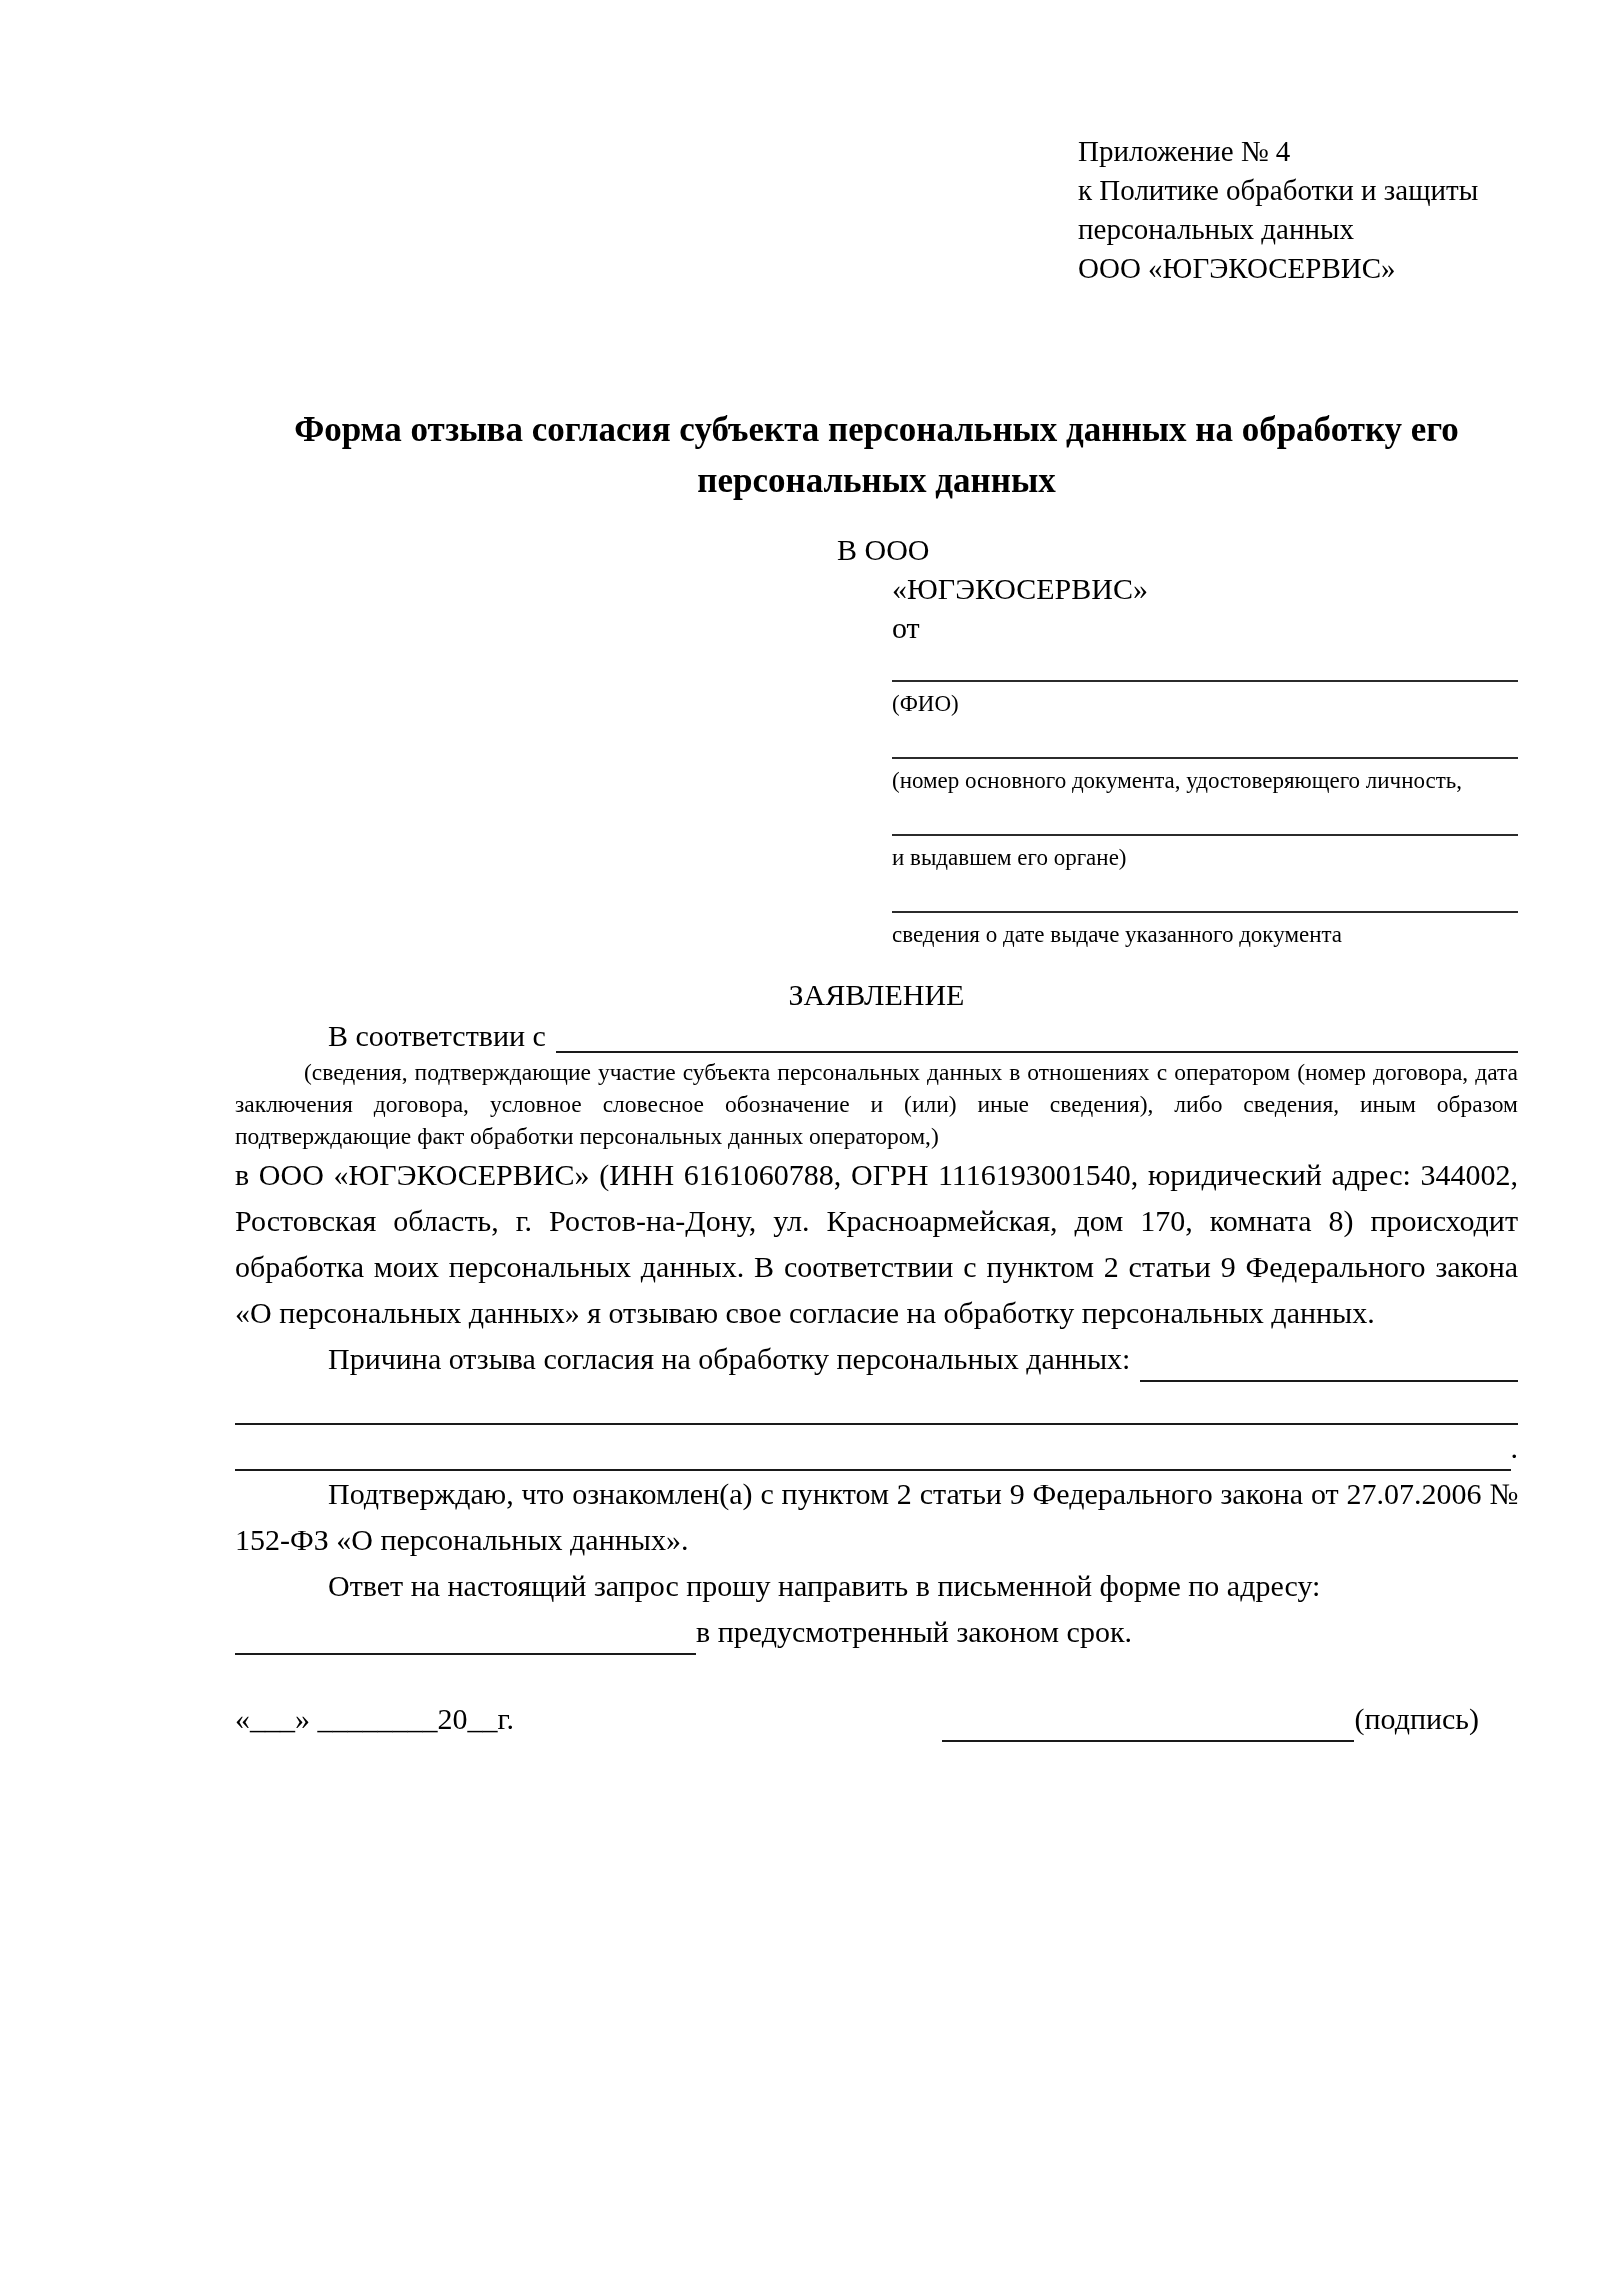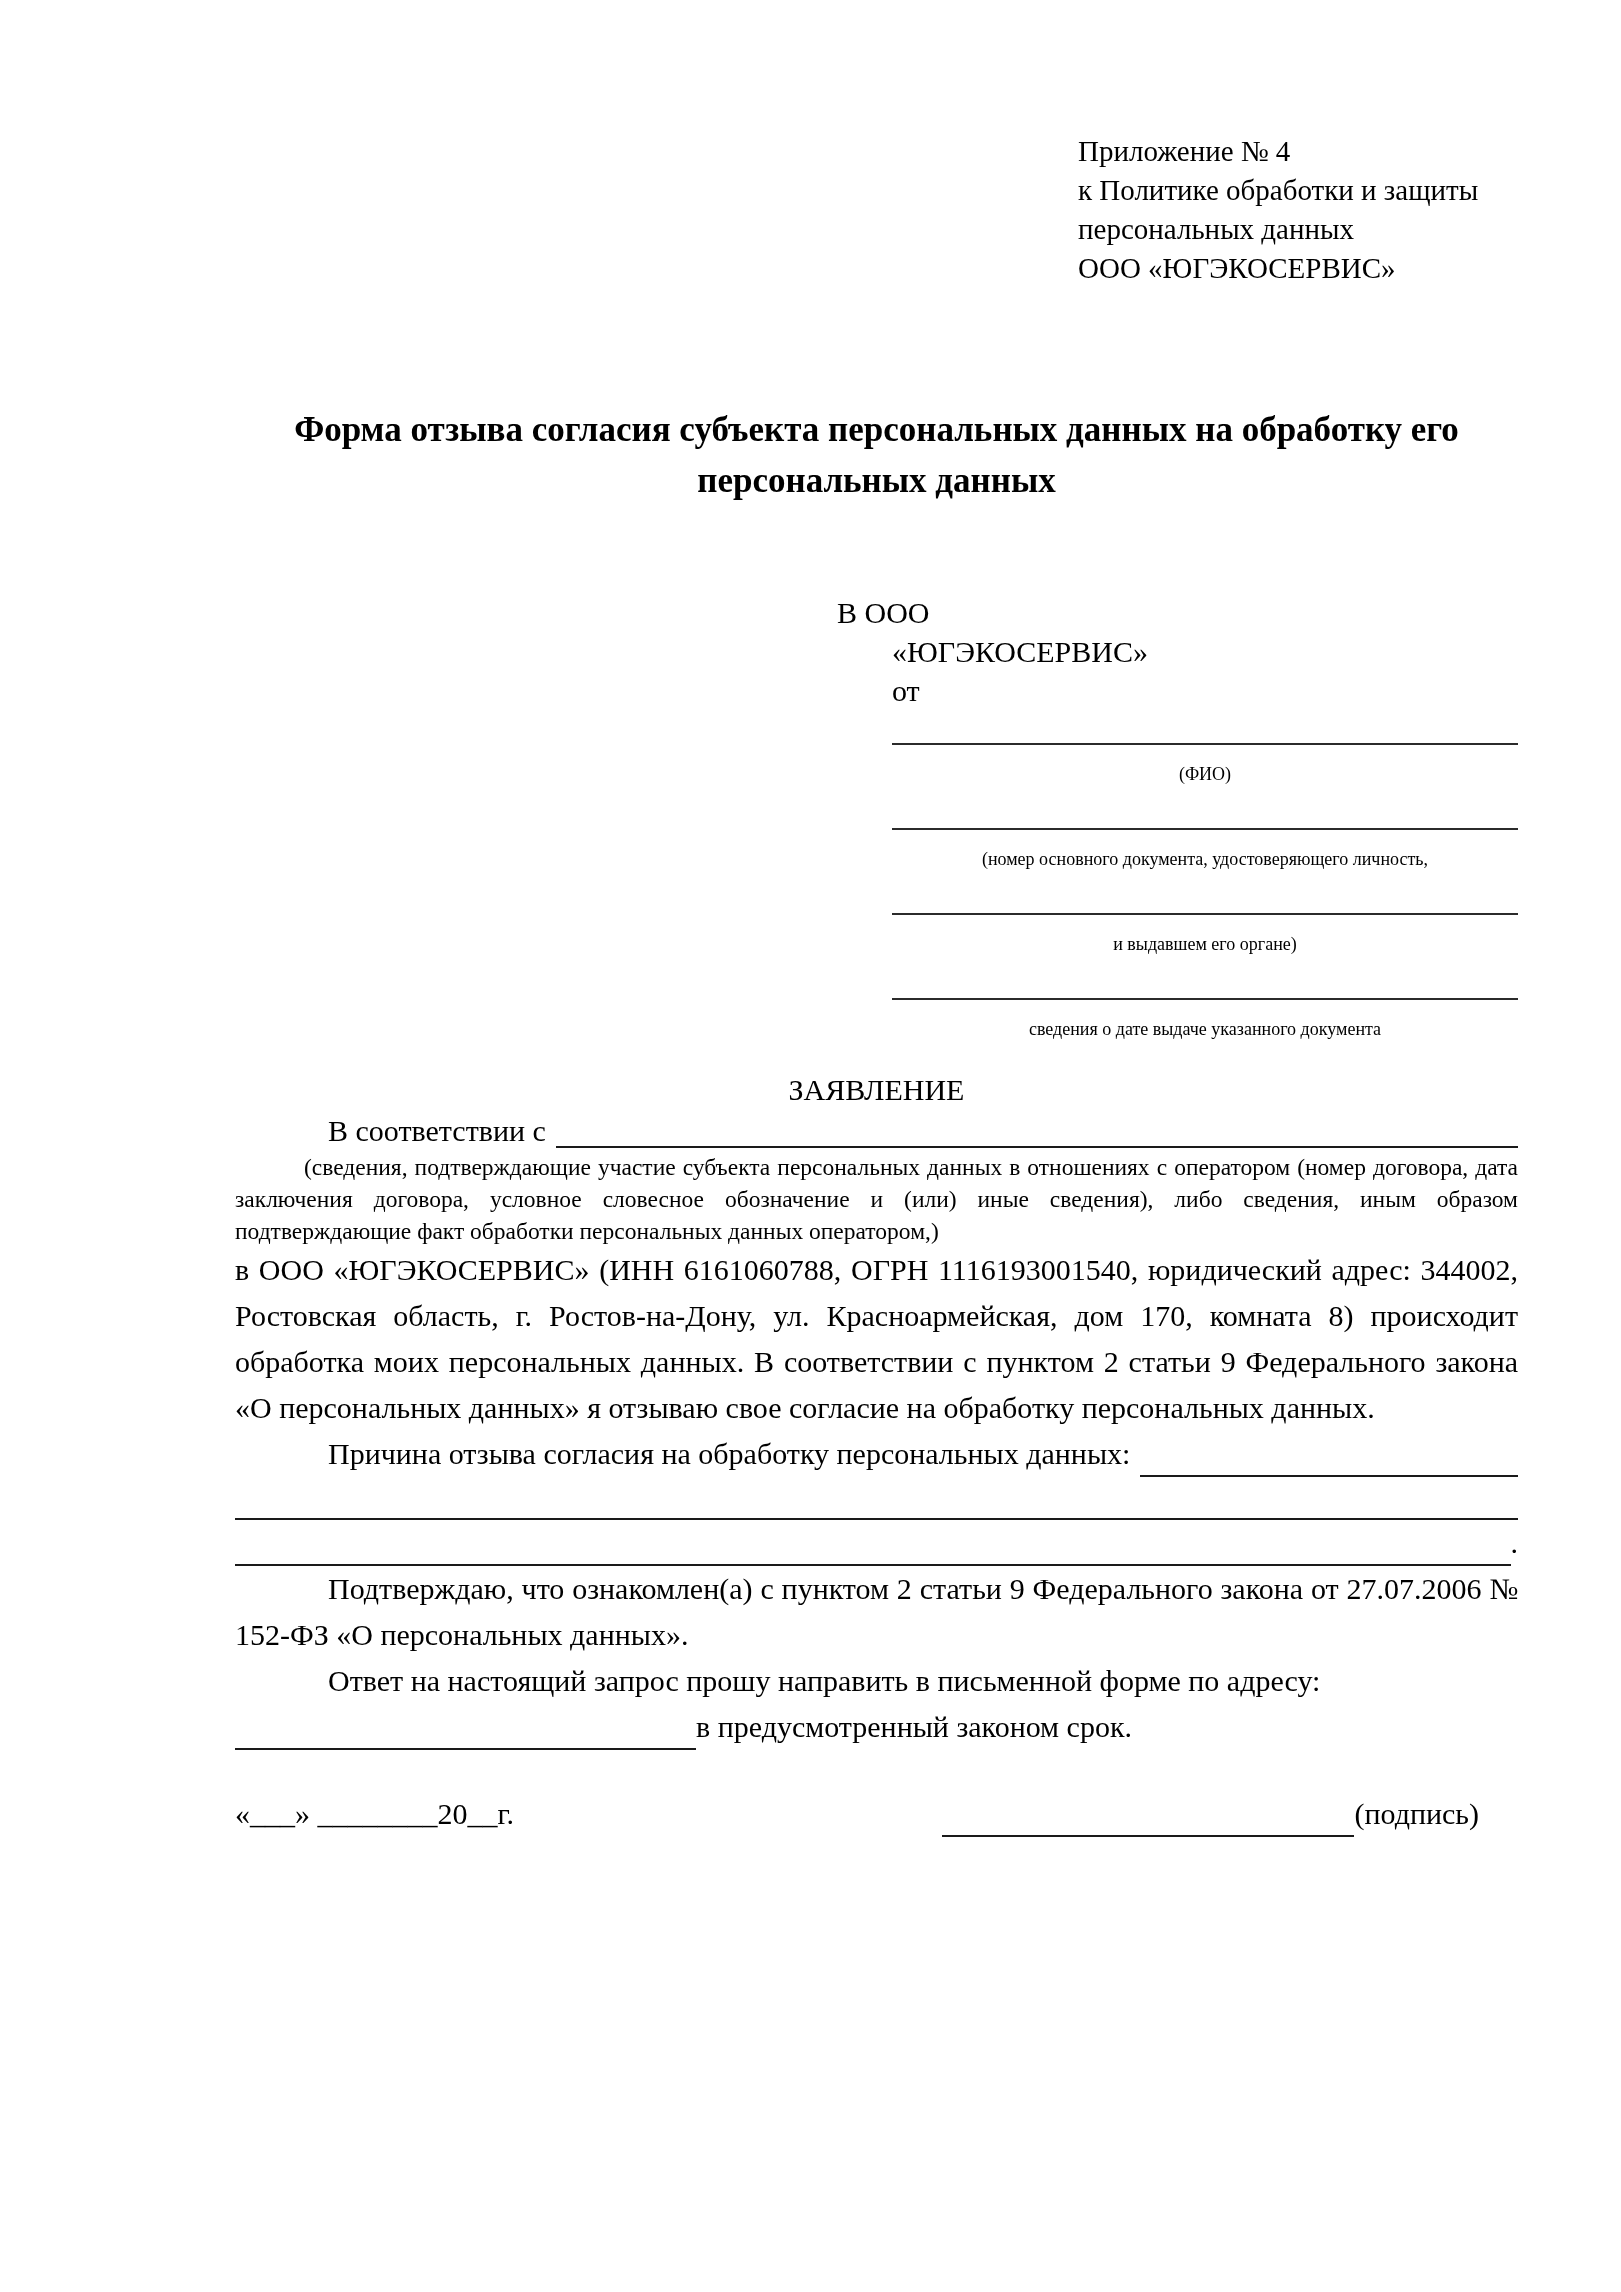--- a/index.html
+++ b/index.html
@@ -26,35 +26,35 @@
   
   .doc-title {
     margin-top: 116px;
     text-align: center;
     font-weight: bold;
     font-size: 35px;
     line-height: 51px;
   }
   
   .addressee {
-    margin-top: 87px;
+    margin-top: 24px;
     margin-left: 602px;
     line-height: 39px;
   }
   .addressee .indented { margin-left: 55px; }
   .blank-group { margin-left: 55px; }
   .blank-line {
     height: 35px;
     border-bottom: 2.9px solid #2b2b2b;
   }
   .blank-caption {
-    text-align: center;
-    font-size: 18px;
+    text-align: left;
+    font-size: 23px;
     line-height: 29px;
-    padding-top: 15px;
+    padding-top: 7px;
   }
   .blank-group + .blank-group { margin-top: 5.9px; }
   
   .statement-heading {
     margin-top: 25.5px;
     text-align: center;
     line-height: 41px;
   }
   .accordance-row {
     display: flex;

